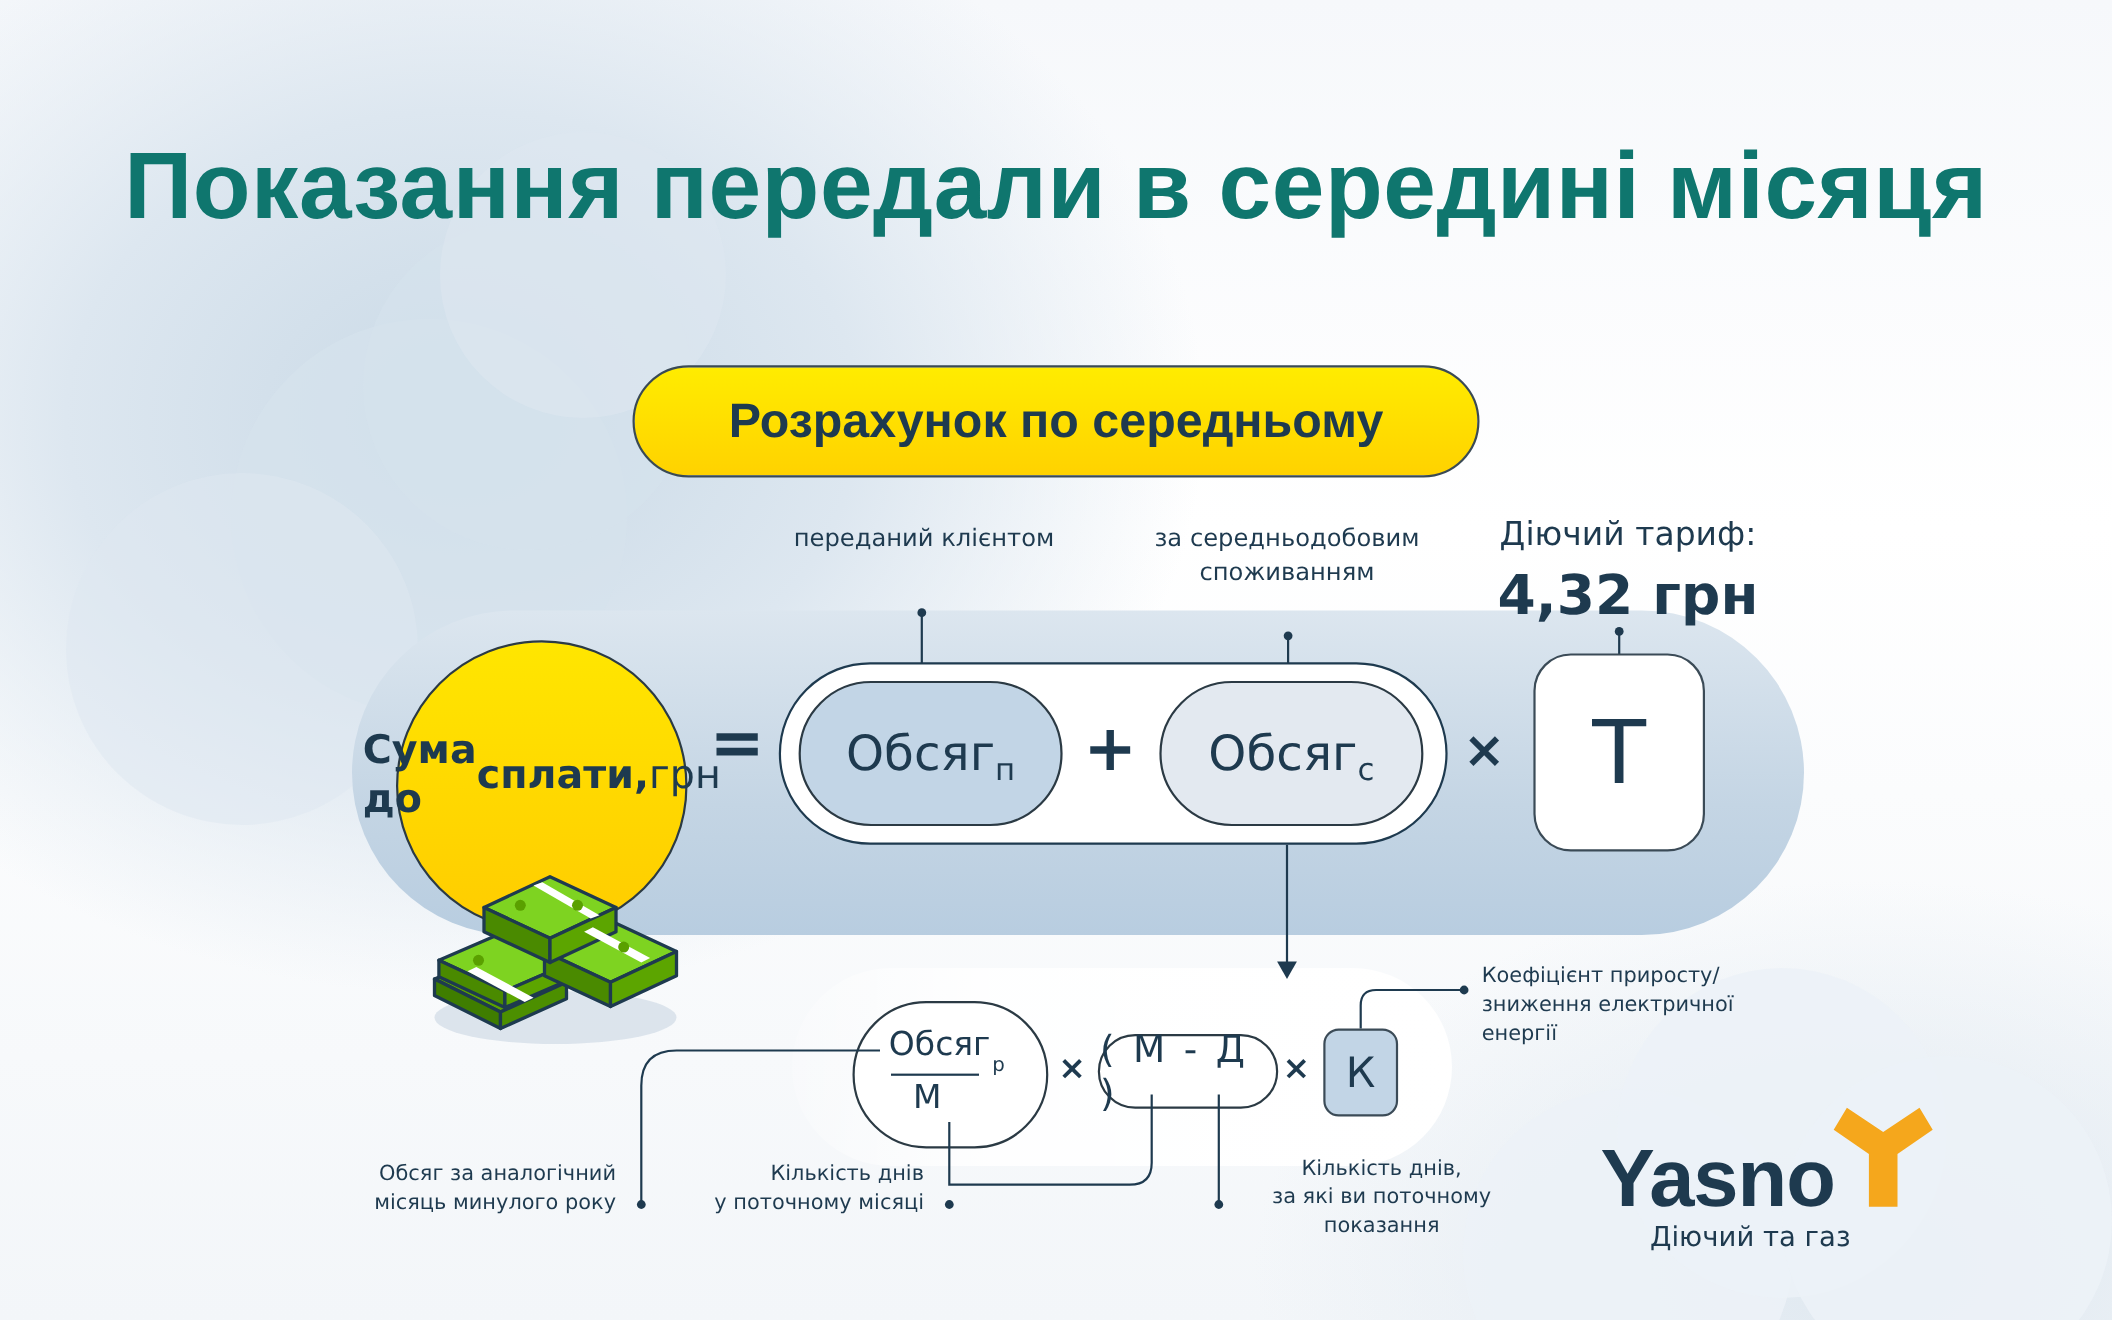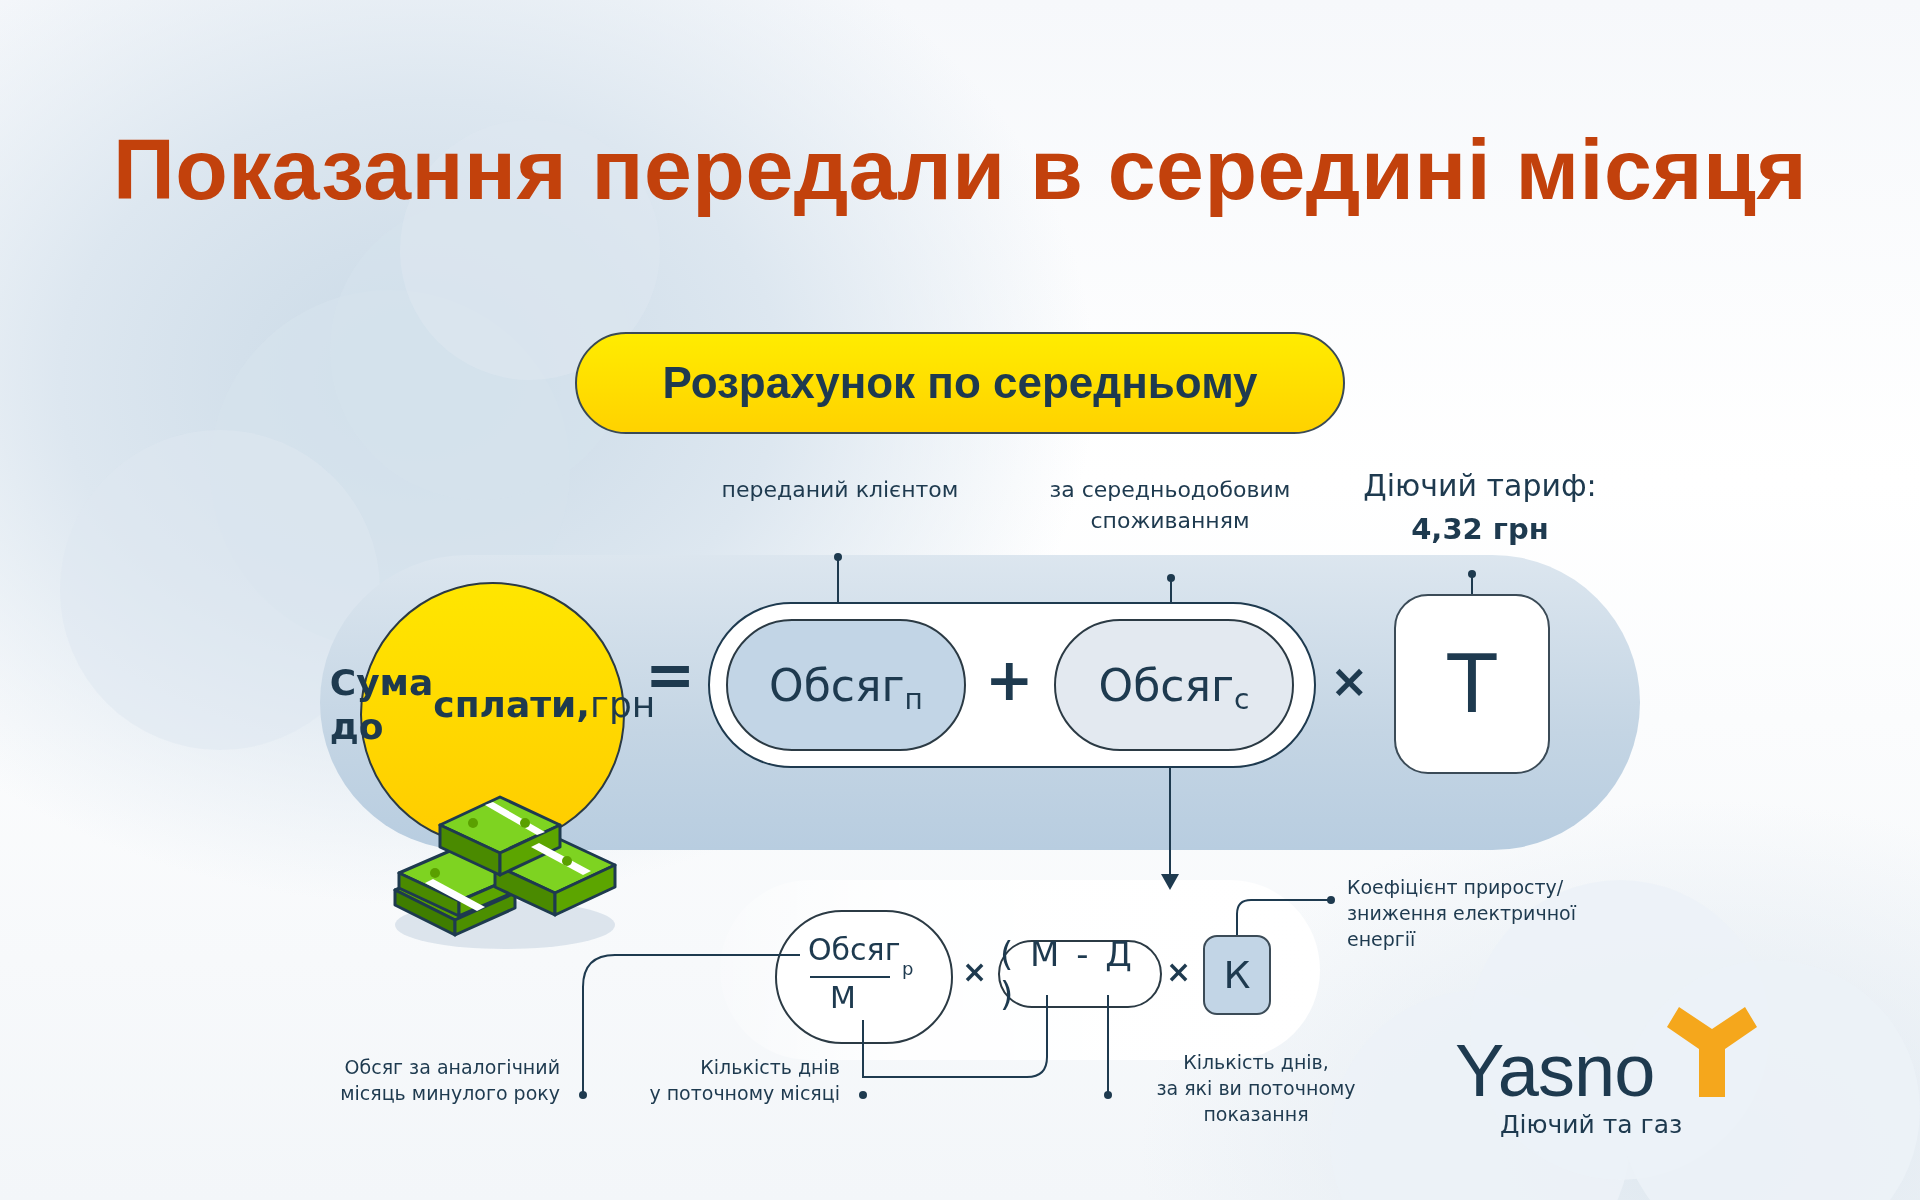--- a/index.html
+++ b/index.html
@@ -34,21 +34,21 @@
   }
   .logo-cloud { position: absolute; border-radius: 50%; background: rgba(236,242,247,0.9); }
   .lc1 { left: 1330px; top: 990px; width: 300px; height: 300px; }
   .lc2 { left: 1470px; top: 880px; width: 300px; height: 300px; }
   .lc3 { left: 1620px; top: 960px; width: 300px; height: 300px; }
 
   
   .title {
     position: absolute; left: 0; top: 120px; width: 1920px; text-align: center;
     font-family: "Liberation Sans", sans-serif;
-    font-weight: 700; font-size: 86px; letter-spacing: 0.5px; color: #c2410c;
+    font-weight: 700; font-size: 86px; letter-spacing: 0.5px; color: #0f766e;
   }
 
   .pill-header {
     position: absolute; left: 575px; top: 296px; width: 770px; height: 102px;
     border-radius: 51px; border: 2px solid #3a4a55;
     background: linear-gradient(180deg, #ffec00 0%, #ffd200 100%);
     display: flex; align-items: center; justify-content: center;
     font-family: "Liberation Sans", sans-serif;
     font-weight: 700; font-size: 44px; color: #1e3a4f; margin-top: 36px;
   }
@@ -86,21 +86,21 @@
   .ip2 { left: 1054px; top: 619px; background: #e3e9f0; }
 
   .t-box {
     position: absolute; left: 1394px; top: 594px; width: 156px; height: 180px;
     border-radius: 34px; border: 2px solid #3b4b57; background: #fff;
     display: flex; align-items: center; justify-content: center;
     font-size: 80px; font-weight: 400; color: #1e3a4f;
   }
 
   .tariff-title { position: absolute; left: 1340px; top: 468px; width: 280px; text-align: center; font-size: 30px; }
-  .tariff-val { position: absolute; left: 1340px; top: 512px; width: 280px; text-align: center; font-size: 29px; font-weight: 700; }
+  .tariff-val { position: absolute; left: 1340px; top: 512px; width: 280px; text-align: center; font-size: 50px; font-weight: 700; }
 
   .line { position: absolute; background: #1e3a4f; }
   .dot { position: absolute; width: 8px; height: 8px; border-radius: 50%; background: #1e3a4f; }
 
   .frac-circle {
     position: absolute; left: 775px; top: 910px; width: 178px; height: 134px;
     border-radius: 67px; border: 2px solid #2b3a44; background: #fff;
   }
   .frac-num { position: absolute; left: 808px; top: 932px; font-size: 30px; color: #1e3a4f; }
   .frac-bar { position: absolute; left: 810px; top: 976px; width: 80px; height: 2px; background: #1e3a4f; }
@@ -119,21 +119,21 @@
     display: flex; align-items: center; justify-content: center;
     font-size: 38px; color: #1e3a4f;
   }
 
   .arrow-head {
     position: absolute; left: 1161px; top: 874px; width: 0; height: 0;
     border-left: 9px solid transparent; border-right: 9px solid transparent; border-top: 16px solid #1e3a4f;
   }
 
   .money { position: absolute; left: 385px; top: 775px; width: 240px; height: 180px; }
-  .logo-text { position: absolute; left: 1455px; top: 1028px; font-family: "Liberation Sans", sans-serif; font-size: 74px; font-weight: 400; letter-spacing: -1px; color: #1e3a4f; }
+  .logo-text { position: absolute; left: 1455px; top: 1028px; font-family: "Liberation Sans", sans-serif; font-size: 74px; font-weight: 700; letter-spacing: -1px; color: #1e3a4f; }
   .logo-sub { position: absolute; left: 1500px; top: 1110px; font-size: 25px; color: #1e3a4f; }
 </style>
 </head>
 <body>
 
 <div class="cloud c1"></div>
 <div class="cloud c2"></div>
 <div class="cloud c3"></div>
 <div class="cloud c4"></div>
 <div class="blue-band"></div>

